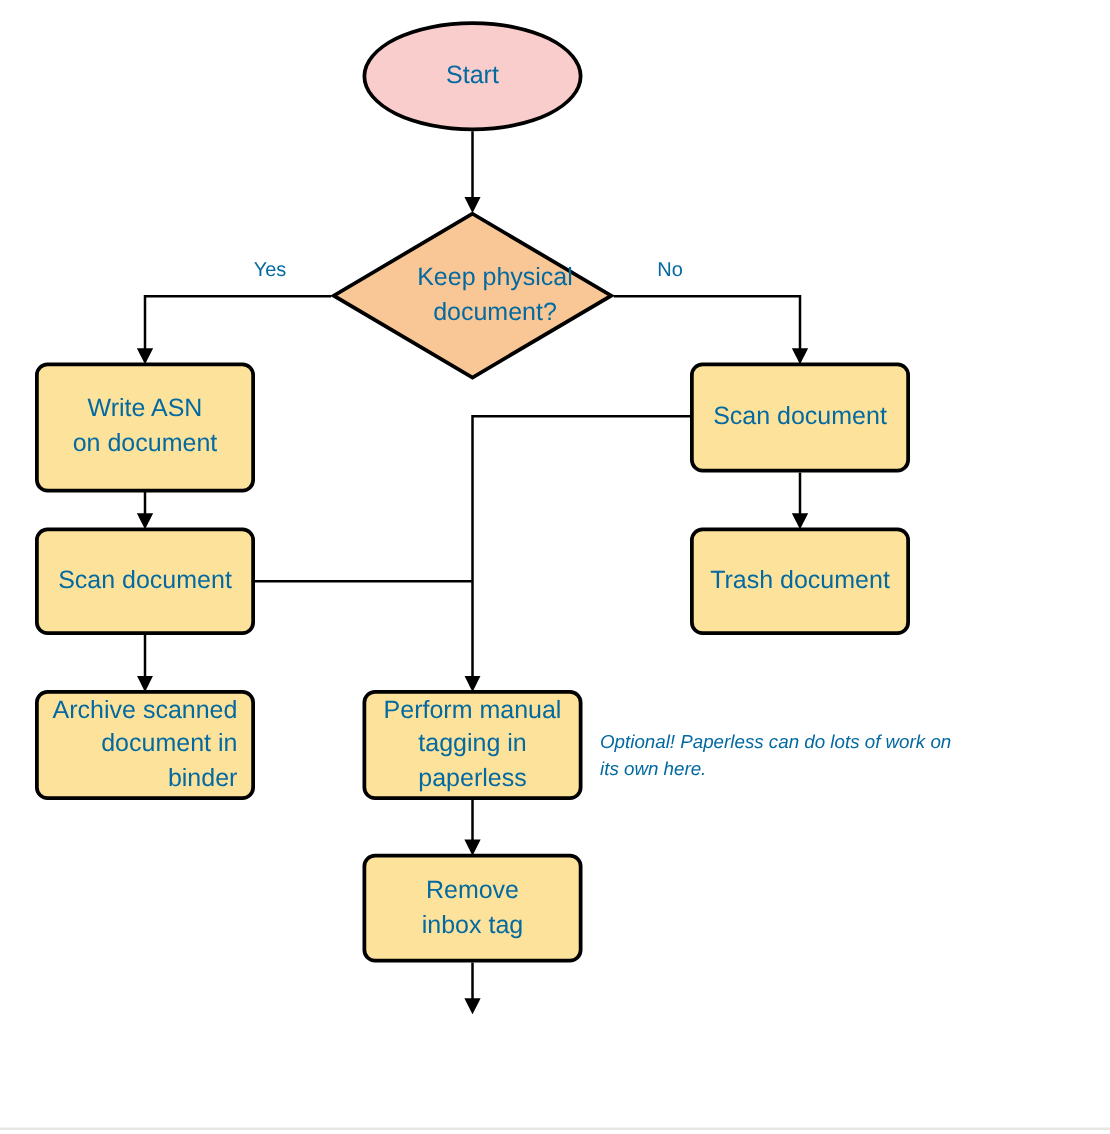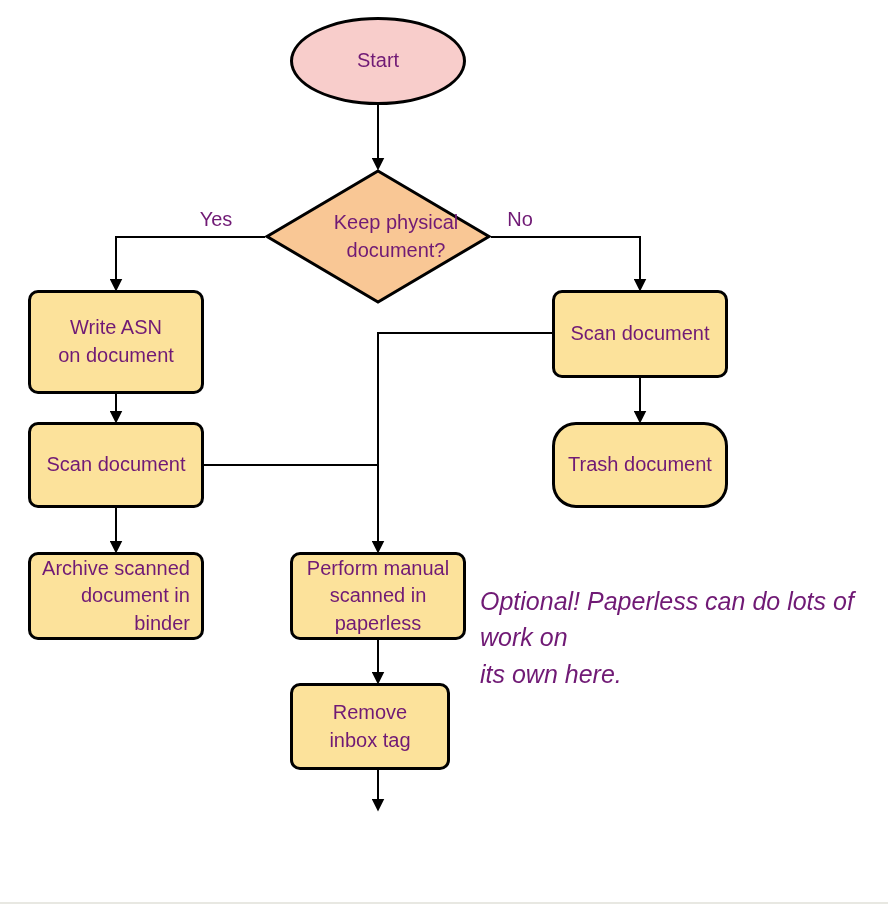--- a/index.html
+++ b/index.html
@@ -2,21 +2,21 @@
 <html><head>
 <meta charset="utf-8">
 <style>
   html, body { margin: 0; padding: 0; background: #ffffff; }
   .canvas {
     position: relative;
     width: 888px;
     height: 907px;
     background: #ffffff;
     font-family: "Liberation Sans", sans-serif;
-    color: #701a75;
+    color: #0369a1;
     overflow: hidden;
   }
   svg.edges {
     position: absolute;
     left: 0; top: 0;
     width: 888px; height: 907px;
     overflow: visible;
   }
   .node {
     position: absolute;
@@ -46,26 +46,26 @@
     overflow: visible;
   }
   .decision-label {
     position: relative;
     z-index: 2;
     white-space: pre-line;
     margin-left: 36px;
   }
   .edge-label {
     position: absolute;
-    font-size: 20px;
+    font-size: 16px;
     text-align: center;
   }
   .annotation {
     position: absolute;
-    font-size: 25px;
+    font-size: 15px;
     font-style: italic;
     line-height: 1.45;
     white-space: pre-line;
   }
   .bottom-rule {
     position: absolute;
     left: 0;
     top: 902px;
     width: 888px;
     height: 2px;
@@ -119,38 +119,38 @@
   <div class="node process" style="left:28px; top:552px; width:176px; height:88px;text-align:right;">
     <span>Archive scanned
 document in
 binder</span>
   </div>
 
   <div class="node process" style="left:552px; top:290px; width:176px; height:88px;">
     <span>Scan document</span>
   </div>
 
-  <div class="node process" style="left:552px; top:422px; width:176px; height:86px;border-radius:24px;">
+  <div class="node process" style="left:552px; top:422px; width:176px; height:86px;">
     <span>Trash document</span>
   </div>
 
   <div class="node process" style="left:290px; top:552px; width:176px; height:88px;">
     <span>Perform manual
-scanned in
+tagging in
 paperless</span>
   </div>
 
-  <div class="node process" style="left:290px; top:683px; width:160px; height:87px;">
+  <div class="node process" style="left:290px; top:683px; width:176px; height:87px;">
     <span>Remove
 inbox tag</span>
   </div>
 
 
   <div class="edge-label" style="left:186px; top:208px; width:60px;">Yes</div>
 
-  <div class="edge-label" style="left:494px; top:208px; width:52px;">No</div>
+  <div class="edge-label" style="left:510px; top:208px; width:52px;">No</div>
 
   <div class="annotation" style="left:480px; top:583px; width:408px;">Optional! Paperless can do lots of work on
 its own here.</div>
 
   <div class="bottom-rule"></div>
 
 </div>
 
 </body></html>

